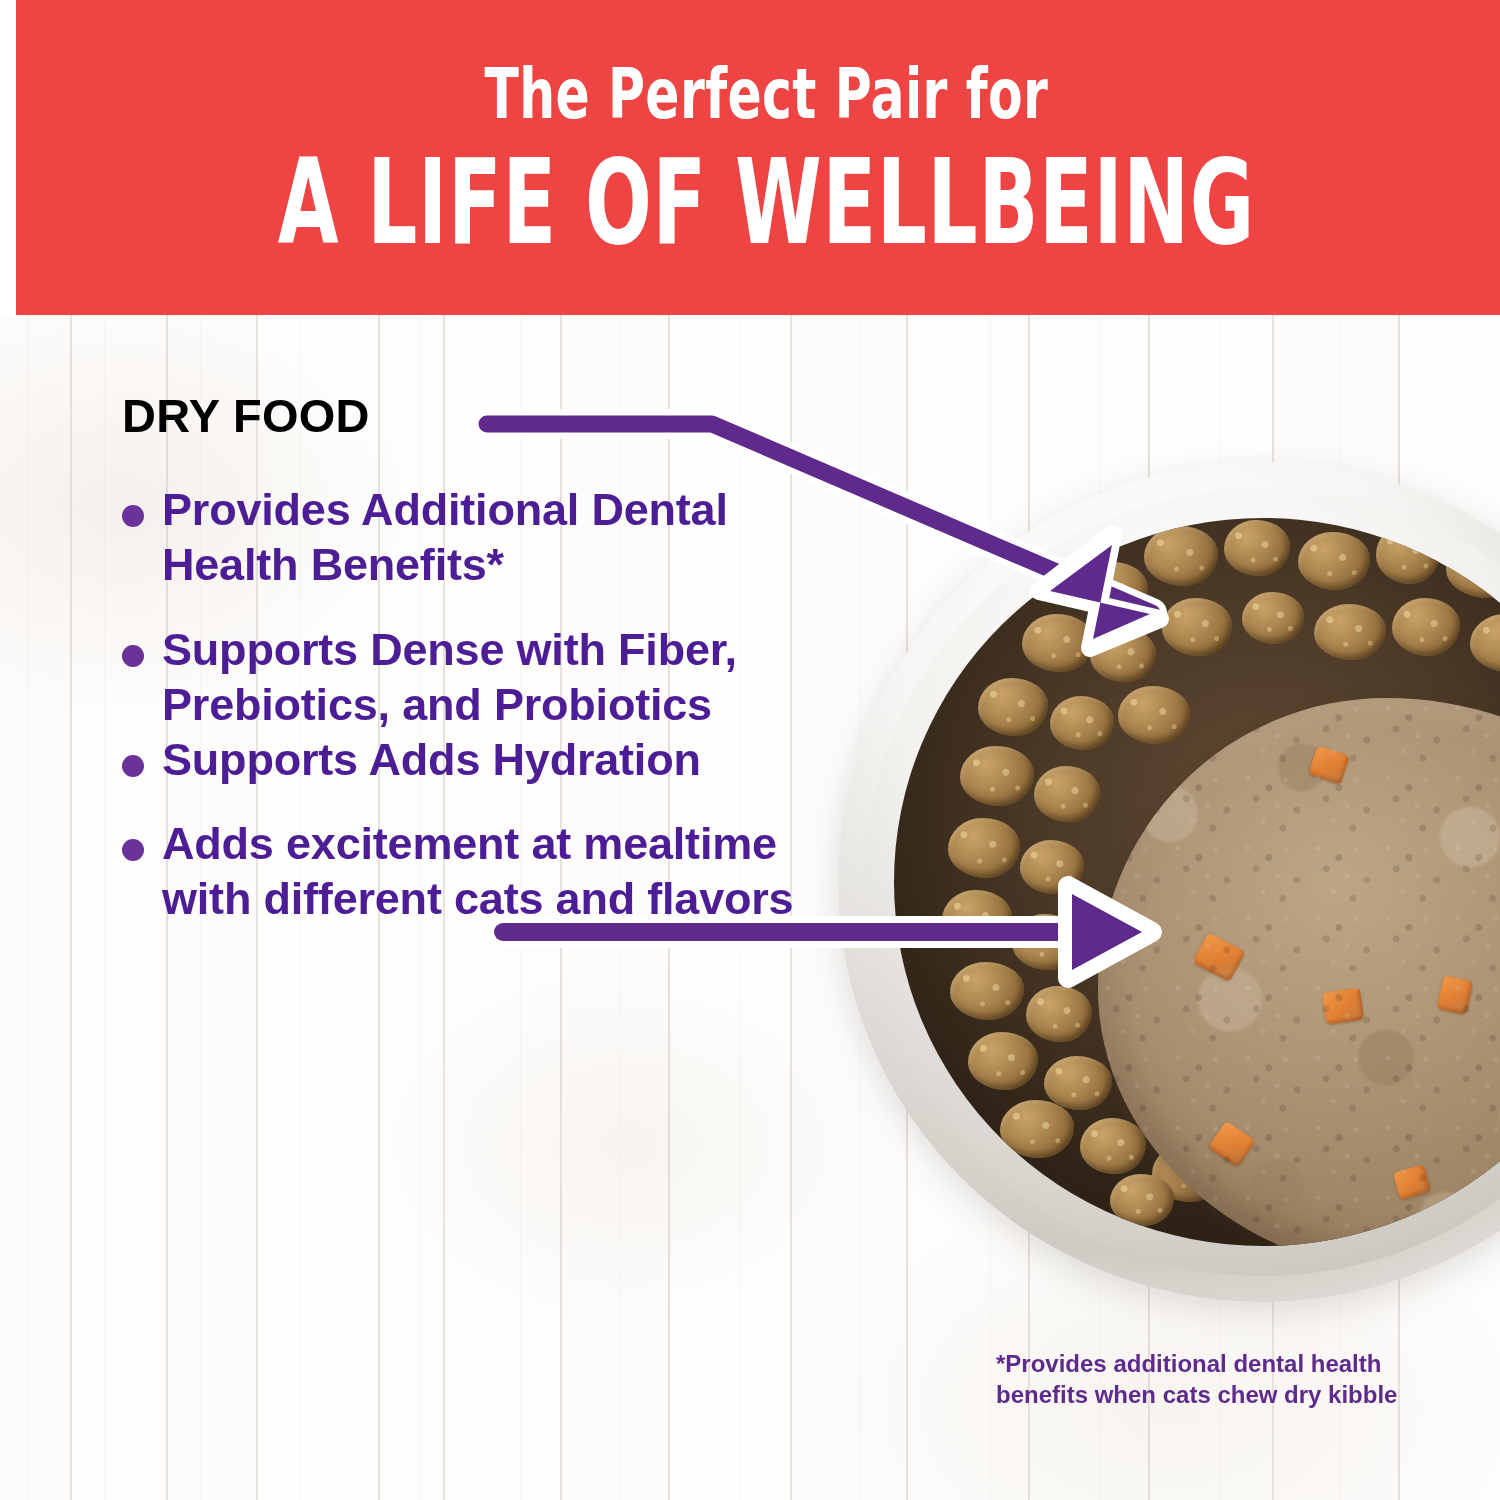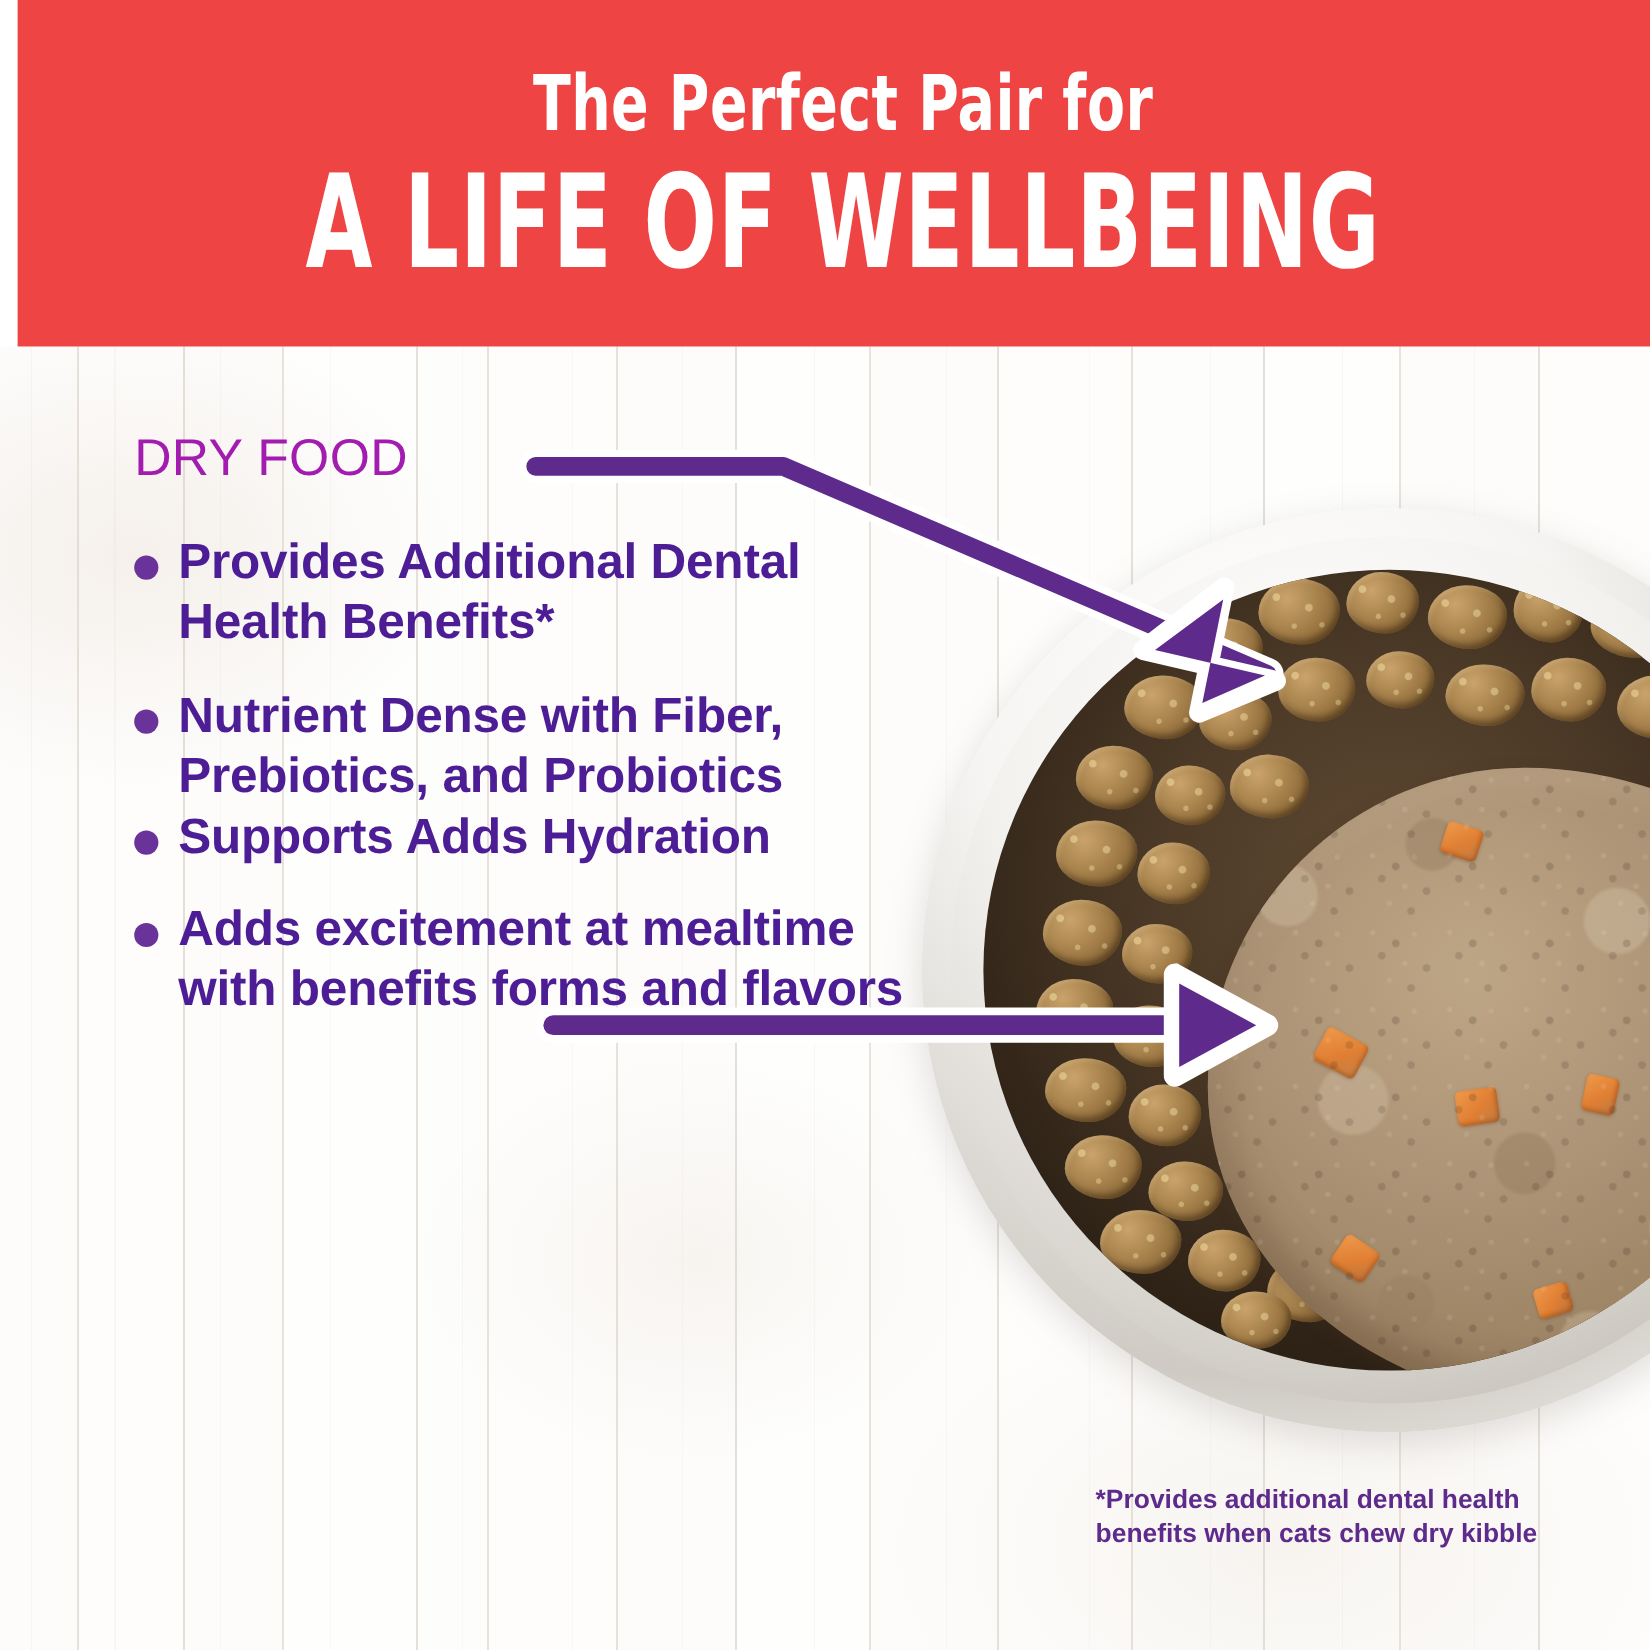--- a/index.html
+++ b/index.html
@@ -117,22 +117,22 @@
   }
 
   
   .content-col {
     position:absolute;
     left:122px; top:392px;
     width:700px;
   }
   .section { position:relative; }
   .section-heading {
-    color:#a21caf;
-    font-weight:400;
+    color:#000000;
+    font-weight:700;
     font-size:47px;
     letter-spacing:.3px;
     line-height:1;
     white-space:nowrap;
   }
   .bullet-item {
     display:flex;
     color:#4c1d95;
     font-weight:700;
     font-size:45px;
@@ -363,33 +363,33 @@
     <div class="section">
       <div id="dry-heading" class="section-heading">DRY FOOD</div>
 
       <div id="dry-b1" class="bullet-item">
         <span class="bullet-dot"></span>
         <span class="bullet-text">Provides Additional Dental Health Benefits*</span>
       </div>
 
       <div id="dry-b2" class="bullet-item">
         <span class="bullet-dot"></span>
-        <span class="bullet-text">Nutrient Dense with Fiber, Prebiotics, and Probiotics</span>
+        <span class="bullet-text">Supports Dense with Fiber, Prebiotics, and Probiotics</span>
       </div>
     </div>
 
     <div class="section">
 
       <div id="wet-b1" class="bullet-item">
         <span class="bullet-dot"></span>
         <span class="bullet-text">Supports Adds Hydration</span>
       </div>
 
       <div id="wet-b2" class="bullet-item">
         <span class="bullet-dot"></span>
-        <span class="bullet-text">Adds excitement at mealtime with benefits forms and flavors</span>
+        <span class="bullet-text">Adds excitement at mealtime with different cats and flavors</span>
       </div>
     </div>
   </div>
 
   <div class="footnote">*Provides additional dental health benefits when cats chew dry kibble</div>
 
 </div>
 
 </body></html>

